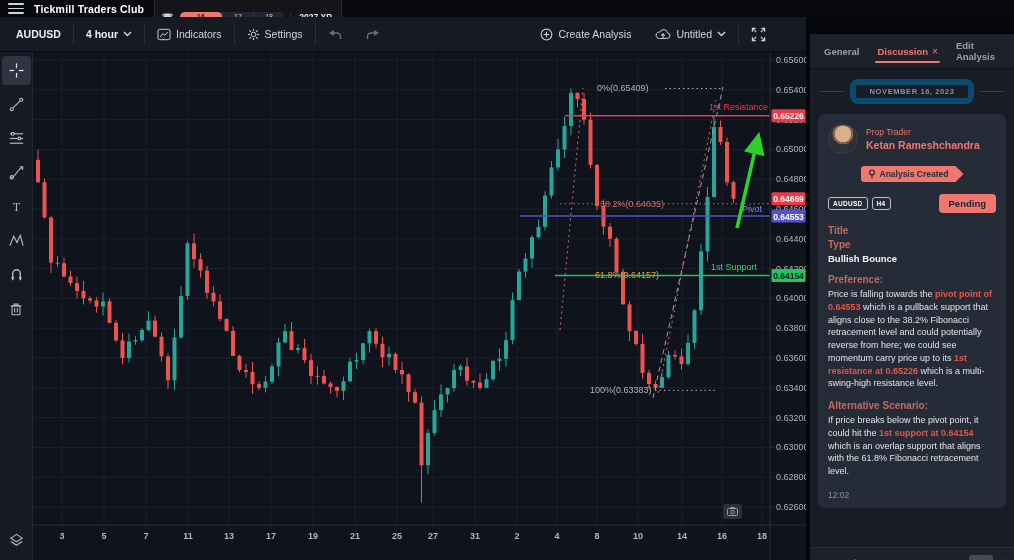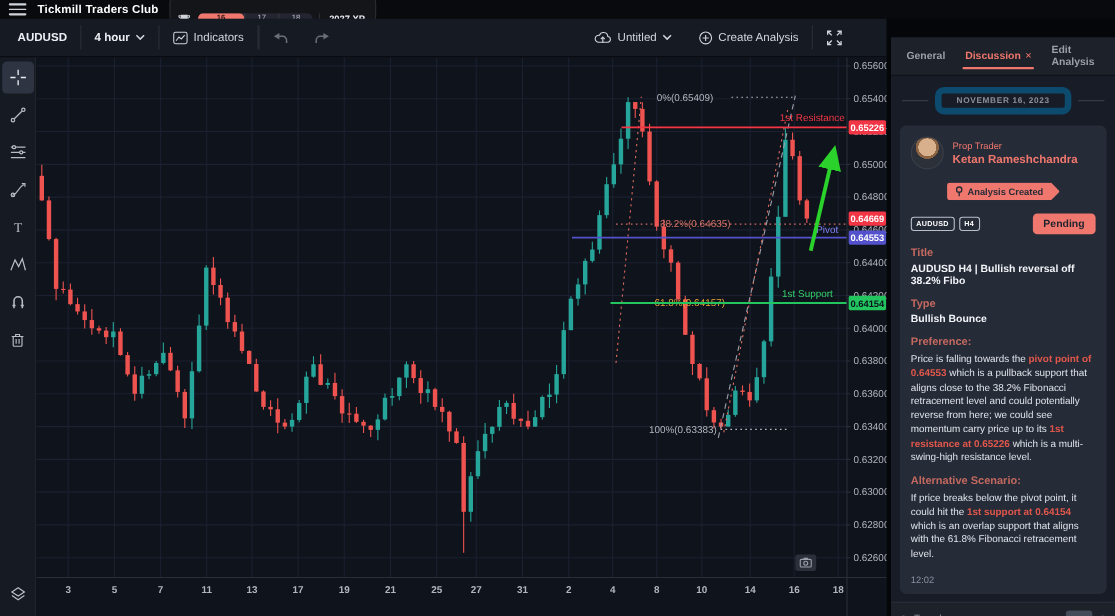--- a/index.html
+++ b/index.html
@@ -118,53 +118,69 @@
     </div>
     <div class="tb-sep"></div>
     <div class="tb-item">
       <svg class="ic" width="14" height="13" viewBox="0 0 16 15">
         <rect x="1" y="1.5" width="14" height="12" rx="2" fill="none" stroke="#d1d4dc" stroke-width="1.1"></rect>
         <polyline points="3.5,10.5 6.5,6.5 9,8.5 12.5,4.5" fill="none" stroke="#d1d4dc" stroke-width="1.1"></polyline>
       </svg>
       <span>Indicators</span>
     </div>
     <div class="tb-sep"></div>
+    <div class="tb-item">
+      <svg class="ic" width="13" height="13" viewBox="0 0 18 18">
+        <circle cx="9" cy="9" r="3.2" fill="none" stroke="#d1d4dc" stroke-width="1.3"></circle>
+        <g stroke="#d1d4dc" stroke-width="1.6">
+          <line x1="9" y1="1.2" x2="9" y2="4"></line>
+            <line x1="9" y1="14" x2="9" y2="16.8"></line>
+          <line x1="1.2" y1="9" x2="4" y2="9"></line>
+            <line x1="14" y1="9" x2="16.8" y2="9"></line>
+          <line x1="3.4" y1="3.4" x2="5.4" y2="5.4"></line>
+            <line x1="12.6" y1="12.6" x2="14.6" y2="14.6"></line>
+          <line x1="14.6" y1="3.4" x2="12.6" y2="5.4"></line>
+            <line x1="3.4" y1="14.6" x2="5.4" y2="12.6"></line>
+        </g>
+      </svg>
+      <span>Settings</span>
+    </div>
     <div class="tb-sep"></div>
     <div class="tb-item tb-muted">
       <svg class="ic" width="14" height="11" viewBox="0 0 14 11">
         <polygon points="1,4 6,1 6,7" fill="#d1d4dc"></polygon>
           <path d="M5.5 4 H9 a3.5 3.5 0 0 1 3.5 3.5 V10" fill="none" stroke="#d1d4dc" stroke-width="1.4"></path>
       </svg>
     </div>
     <div class="tb-item tb-muted">
       <svg class="ic" width="14" height="11" viewBox="0 0 14 11">
         <polygon points="13,4 8,1 8,7" fill="#d1d4dc"></polygon>
           <path d="M8.5 4 H5 a3.5 3.5 0 0 0 -3.5 3.5 V10" fill="none" stroke="#d1d4dc" stroke-width="1.4"></path>
       </svg>
     </div>
 
     <div class="tb-right">
+      <div class="tb-item">
+        <svg class="ic" width="13" height="13" viewBox="0 0 14 14">
+          <circle cx="7" cy="7" r="5.8" fill="none" stroke="#d1d4dc" stroke-width="1.1"></circle>
+          <line x1="7" y1="4" x2="7" y2="10" stroke="#d1d4dc" stroke-width="1.1"></line>
+            <line x1="4" y1="7" x2="10" y2="7" stroke="#d1d4dc" stroke-width="1.1"></line>
+        </svg>
+        <span>Create Analysis</span>
+      </div>
       <div class="tb-item">
         <svg class="ic" width="16" height="12" viewBox="0 0 18 13">
           <path d="M5 11.5 a3.6 3.6 0 1 1 .6-7.1 a4.4 4.4 0 0 1 8.5 1.1 a2.9 2.9 0 0 1 -.5 5.9 z" fill="none" stroke="#d1d4dc" stroke-width="1.1"></path>
           <line x1="9" y1="12" x2="9" y2="6.5" stroke="#d1d4dc" stroke-width="1.2"></line>
           <polyline points="7,8.3 9,6.3 11,8.3" fill="none" stroke="#d1d4dc" stroke-width="1.2"></polyline>
         </svg>
         <span>Untitled</span>
         <svg class="ic" width="9" height="6" viewBox="0 0 9 6">
             <polyline points="1,1 4.5,4.5 8,1" fill="none" stroke="#d1d4dc" stroke-width="1.4"></polyline>
           </svg>
-      </div>
-      <div class="tb-item">
-        <svg class="ic" width="13" height="13" viewBox="0 0 14 14">
-          <circle cx="7" cy="7" r="5.8" fill="none" stroke="#d1d4dc" stroke-width="1.1"></circle>
-          <line x1="7" y1="4" x2="7" y2="10" stroke="#d1d4dc" stroke-width="1.1"></line>
-            <line x1="4" y1="7" x2="10" y2="7" stroke="#d1d4dc" stroke-width="1.1"></line>
-        </svg>
-        <span>Create Analysis</span>
       </div>
       <div class="tb-sep"></div>
       <div class="tb-item">
         <svg class="ic" width="15" height="15" viewBox="0 0 16 16" stroke="#d1d4dc" stroke-width="1.3" fill="none">
           <polyline points="1.5,5 1.5,1.5 5,1.5"></polyline>
             <line x1="1.5" y1="1.5" x2="5.5" y2="5.5"></line>
           <polyline points="11,1.5 14.5,1.5 14.5,5"></polyline>
             <line x1="14.5" y1="1.5" x2="10.5" y2="5.5"></line>
           <polyline points="14.5,11 14.5,14.5 11,14.5"></polyline>
             <line x1="14.5" y1="14.5" x2="10.5" y2="10.5"></line>
@@ -627,21 +643,20 @@
           <div class="banner-line"></div>
         </div>
 
         <div class="badge-row">
           <span class="badge">AUDUSD</span>
           <span class="badge">H4</span>
           <span class="pending">Pending</span>
         </div>
 
         <div class="f-label">Title</div>
-        <div class="f-value">AUDUSD H4 | Bullish reversal off 38.2% Fibo</div>
 
         <div class="f-label">Type</div>
         <div class="f-value">Bullish Bounce</div>
 
         <div class="f-label">Preference:</div>
         <div class="para"><span>Price is falling towards the </span><span class="hl">pivot point of 0.64553</span><span> which is a pullback support that aligns close to the 38.2% Fibonacci retracement level and could potentially reverse from here; we could see momentum carry price up to its </span><span class="hl">1st resistance at 0.65226</span><span> which is a multi-swing-high resistance level.</span></div>
 
         <div class="f-label">Alternative Scenario:</div>
         <div class="para"><span>If price breaks below the pivot point, it could hit the </span><span class="hl">1st support at 0.64154</span><span> which is an overlap support that aligns with the 61.8% Fibonacci retracement level.</span></div>
 

